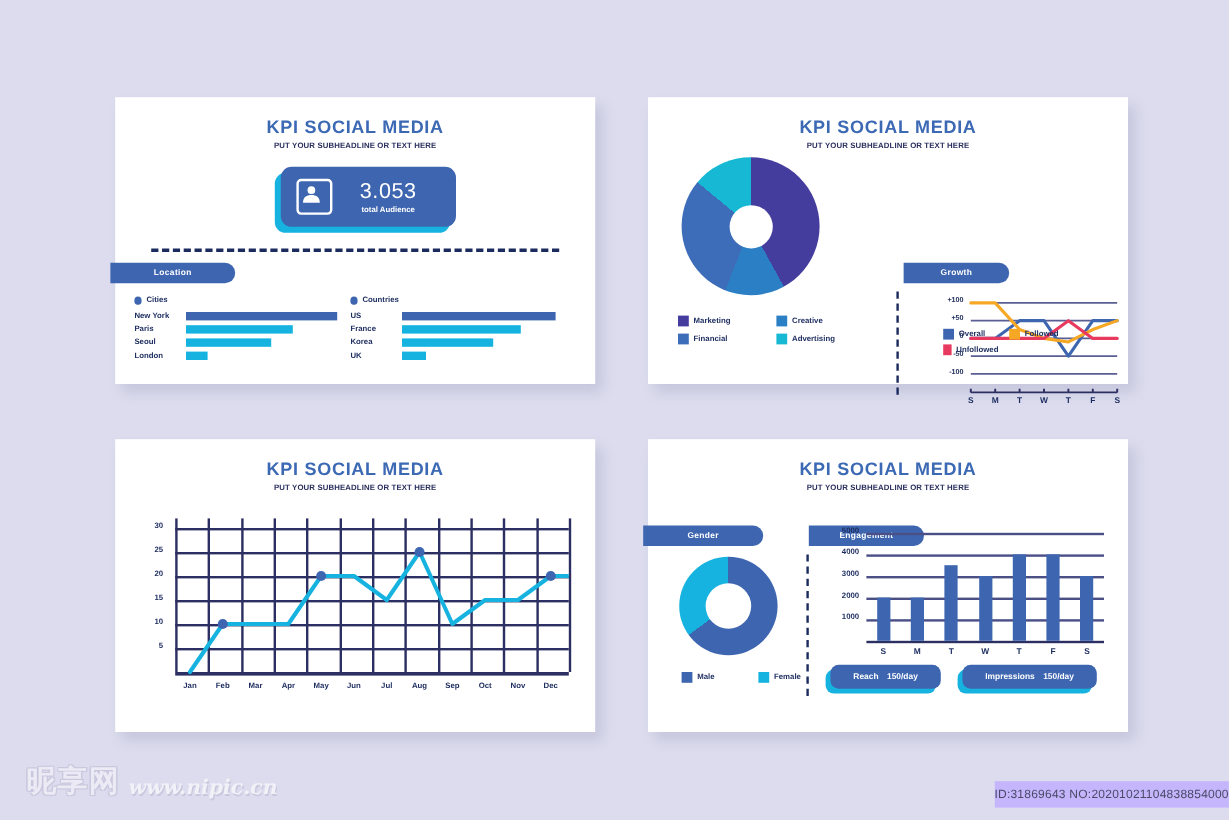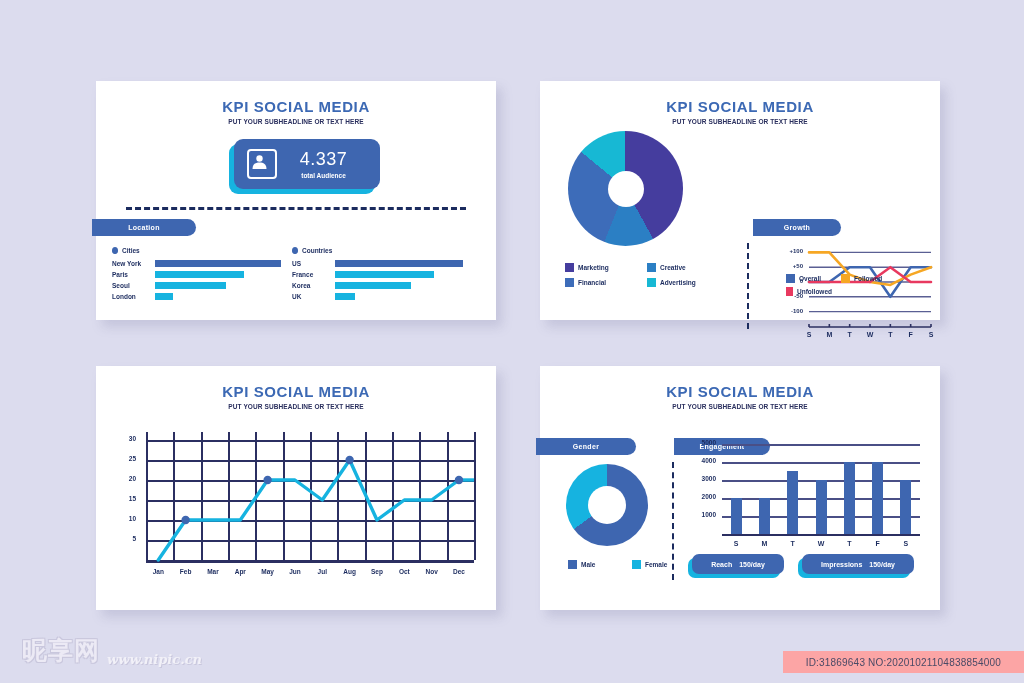--- a/index.html
+++ b/index.html
@@ -130,28 +130,28 @@
   
   #watermark{
     position:absolute;left:22px;top:634px;display:flex;align-items:flex-end;gap:7px;
   }
   #wm-cn{
     font-family:"DejaVu Sans", sans-serif;font-size:25px;font-weight:700;
     color:#eceaf5;letter-spacing:1px;
     text-shadow:1px 1px 0 #c9c7dd,-1px -1px 0 #c9c7dd,1px -1px 0 #c9c7dd,-1px 1px 0 #c9c7dd;
   }
   #wm-url{
-    font-family:"DejaVu Serif", serif;font-style:italic;font-size:13px;
+    font-family:"DejaVu Serif", serif;font-style:italic;font-size:17px;
     font-weight:700;color:#f2f1f8;
     text-shadow:1px 1px 0 #c9c7dd;
   }
   #idbar{
     position:absolute;right:0;top:651px;height:22px;
-    background:#fca5a5;color:#4a4a66;font-size:10px;
-    display:flex;align-items:center;padding:0 23px;letter-spacing:.2px;
+    background:#c4b5fd;color:#4a4a66;font-size:10px;
+    display:flex;align-items:center;padding:0 0;letter-spacing:.2px;
   }
 </style>
 </head>
 <body>
 
 <div class="canvas">
 
   <div class="panel" id="panel-tl">
     <div class="p-title">KPI SOCIAL MEDIA</div>
     <div class="p-sub">PUT YOUR SUBHEADLINE OR TEXT HERE</div>
@@ -160,21 +160,21 @@
       <div class="kpi" id="kpi-a">
         <div class="shadow"></div>
         <div class="face">
           <div class="ico">
             <svg width="17" height="17" viewBox="0 0 17 17">
               <circle cx="8.5" cy="5.5" r="3.2" fill="#fff"></circle>
               <path d="M1.5 16 C1.5 11 4.5 9.4 8.5 9.4 C12.5 9.4 15.5 11 15.5 16 Z" fill="#fff"></path>
             </svg>
           </div>
           <div class="txt">
-            <div class="big">4.337</div>
+            <div class="big">3.053</div>
             <div class="small">total Audience</div>
           </div>
         </div>
       </div>
 
     </div>
 
     <div class="dashline"></div>
 
     <div class="loc-wrap">

